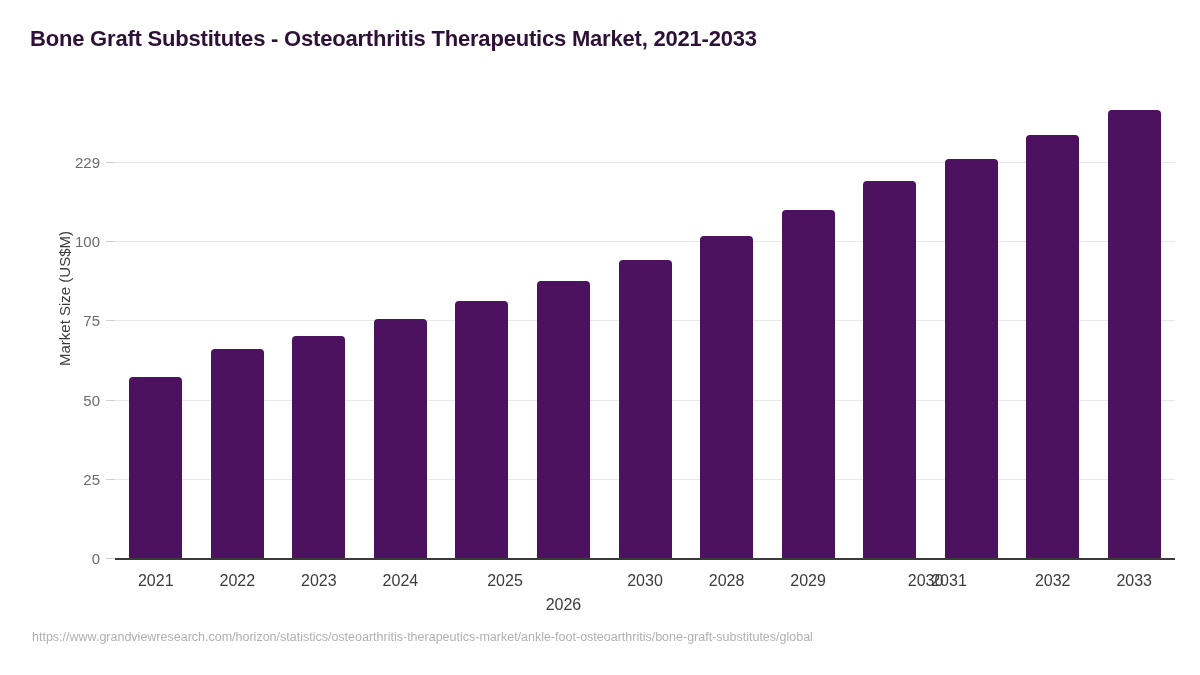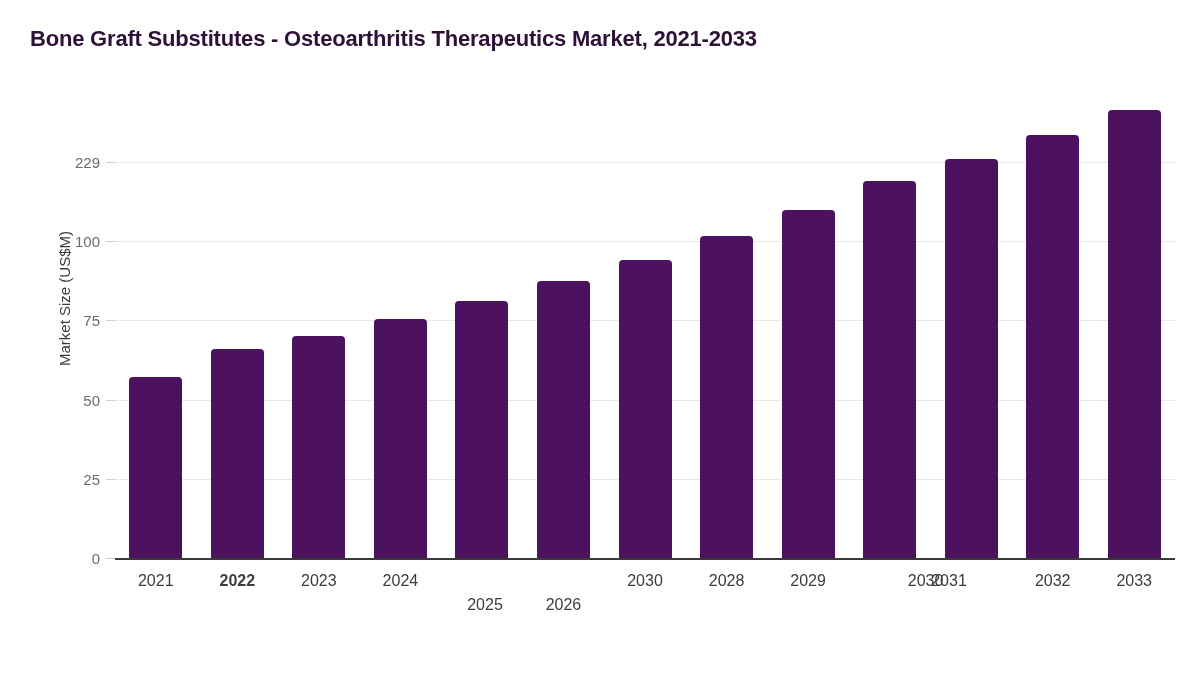--- a/index.html
+++ b/index.html
@@ -220,31 +220,32 @@
         <div class="bar" title="2027: 94" style="left: 618.5px; top: 260.208px; width: 53px; height: 297.792px; background: rgb(76, 18, 96);"></div>
         <div class="bar" title="2028: 101.5" style="left: 700.038px; top: 236.448px; width: 53px; height: 321.552px; background: rgb(76, 18, 96);"></div>
         <div class="bar" title="2029: 110" style="left: 781.577px; top: 209.52px; width: 53px; height: 348.48px; background: rgb(76, 18, 96);"></div>
         <div class="bar" title="2030: 119" style="left: 863.115px; top: 181.008px; width: 53px; height: 376.992px; background: rgb(76, 18, 96);"></div>
         <div class="bar" title="2031: 126" style="left: 944.654px; top: 158.832px; width: 53px; height: 399.168px; background: rgb(76, 18, 96);"></div>
         <div class="bar" title="2032: 133.5" style="left: 1026.19px; top: 135.072px; width: 53px; height: 422.928px; background: rgb(76, 18, 96);"></div>
         <div class="bar" title="2033: 141.5" style="left: 1107.73px; top: 109.728px; width: 53px; height: 448.272px; background: rgb(76, 18, 96);"></div>
       </div>
     <div id="xticklabels">
         <div class="x-tick-label" style="left: 155.769px;">2021</div>
-        <div class="x-tick-label" style="left: 237.308px; font-weight: bold;">2022</div>
+        <div class="x-tick-label" style="left: 237.308px;">2022</div>
         <div class="x-tick-label" style="left: 318.846px;">2023</div>
         <div class="x-tick-label" style="left: 400.385px;">2024</div>
-        <div class="x-tick-label" style="left: 485px; margin-top: 24px;">2025</div>
+        <div class="x-tick-label" style="left: 505px;">2025</div>
         <div class="x-tick-label" style="left: 563.462px; margin-top: 24px;">2026</div>
         <div class="x-tick-label" style="left: 645px;">2030</div>
         <div class="x-tick-label" style="left: 726.538px;">2028</div>
         <div class="x-tick-label" style="left: 808.077px;">2029</div>
         <div class="x-tick-label" style="left: 889.615px; margin-left: 36px;">2030</div>
         <div class="x-tick-label" style="left: 949px; text-align: right;">2031</div>
         <div class="x-tick-label" style="left: 1052.69px;">2032</div>
         <div class="x-tick-label" style="left: 1134.23px;">2033</div>
       </div>
 
   </div>
 
+  <div class="source-url">https://www.grandviewresearch.com/horizon/statistics/osteoarthritis-therapeutics-market/ankle-foot-osteoarthritis/bone-graft-substitutes/global</div>
 
 
 </div>
 
 </body></html>

